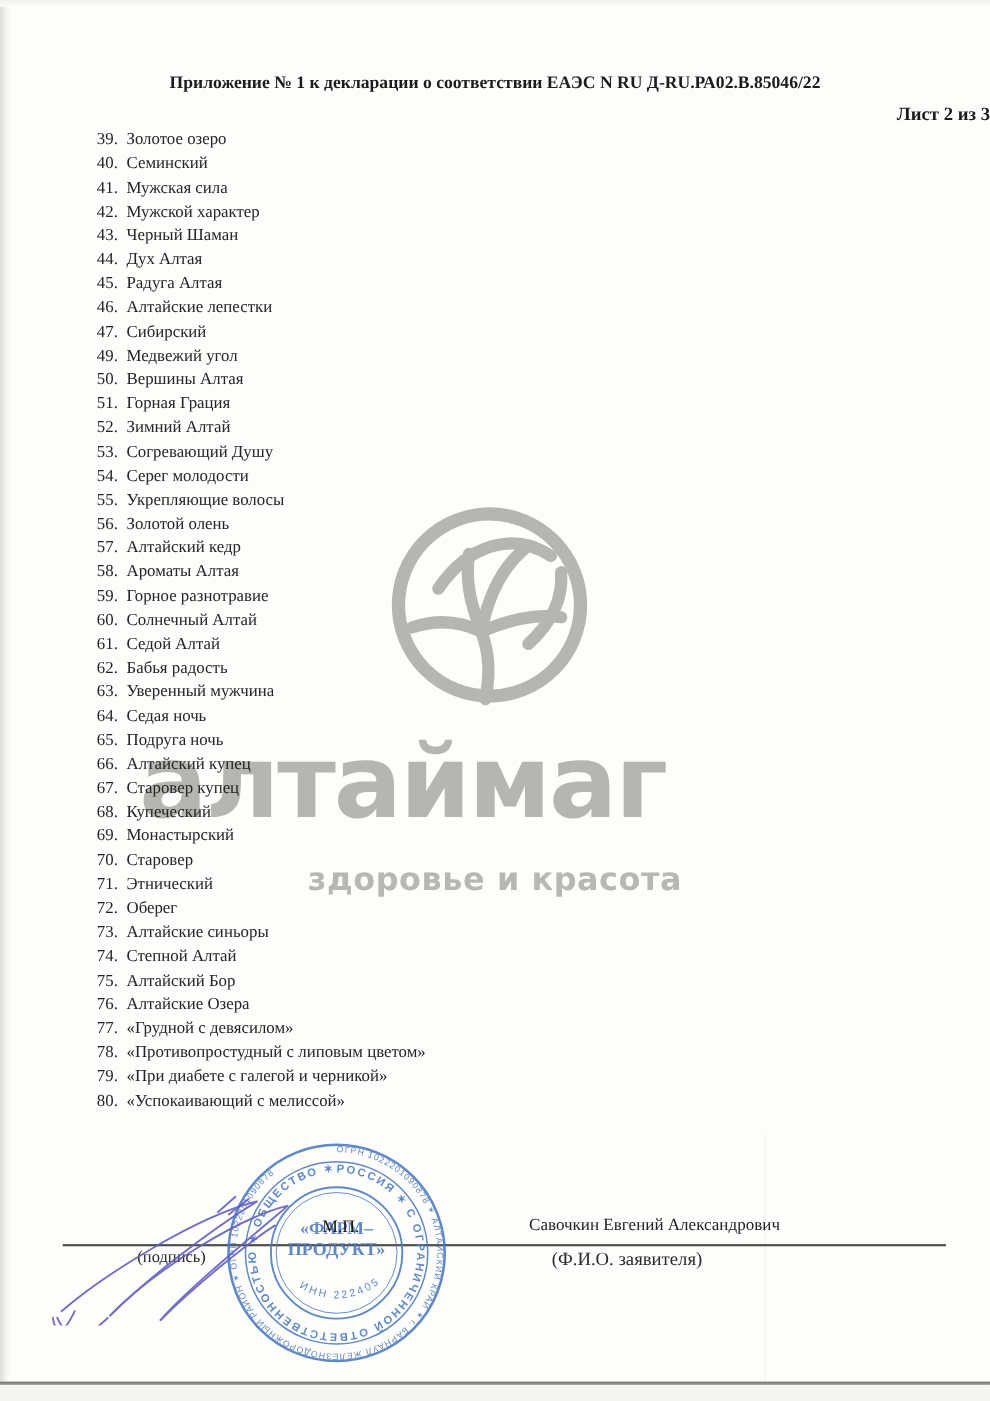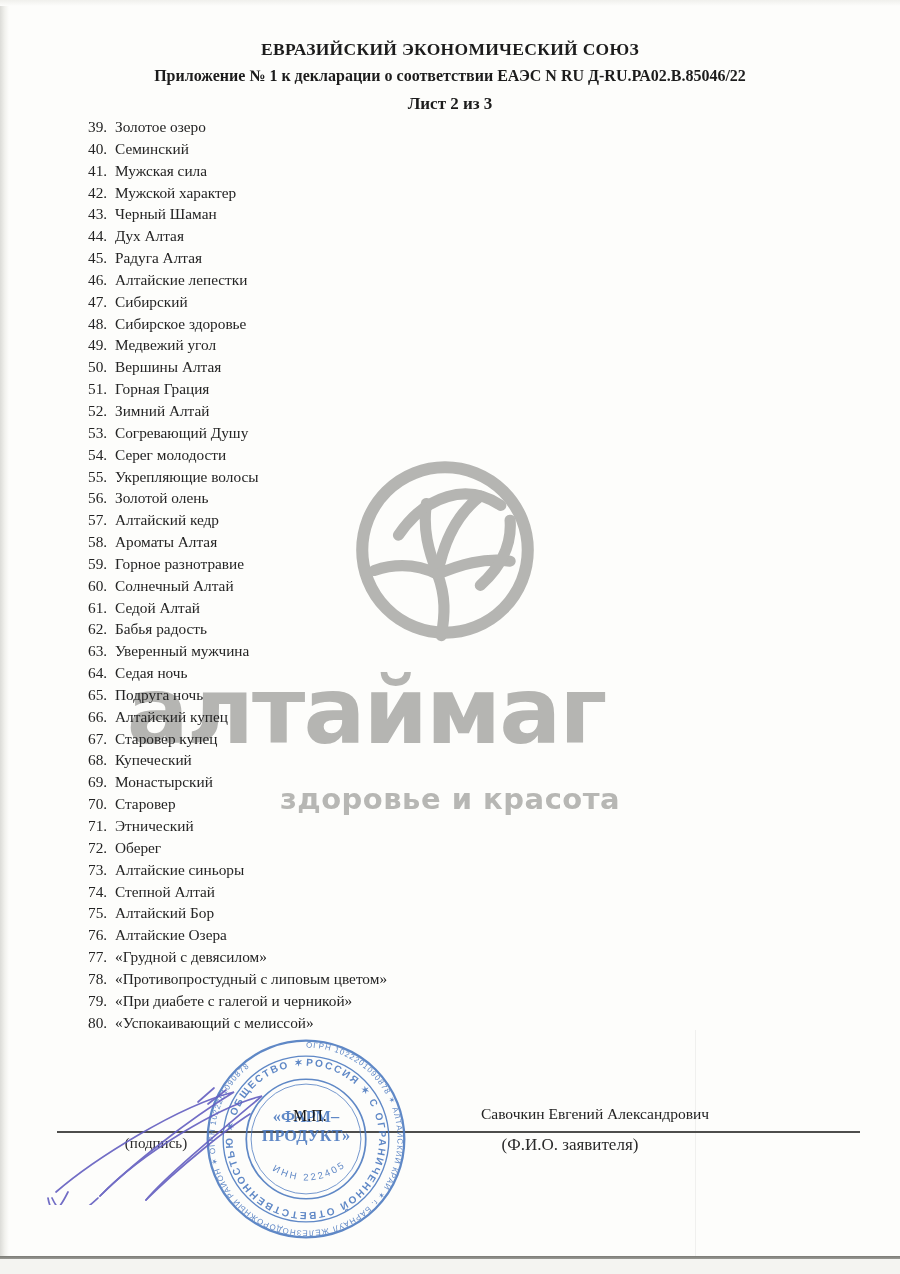--- a/index.html
+++ b/index.html
@@ -32,21 +32,21 @@
   .wm-tagline{
     left:0;top:782px;width:900px;text-align:center;
     font-family:"DejaVu Sans", sans-serif;font-weight:700;
     font-size:29px;letter-spacing:.5px;color:#b7b7b4;
   }
 
   
   .hdr{position:absolute;left:0;width:900px;text-align:center;z-index:2;font-weight:bold;color:#1c1c1c;}
   .hdr1{top:39px;font-size:17.5px;letter-spacing:.3px;}
   .hdr2{top:67px;font-size:16px;}
-  .hdr3{top:94px;font-size:17px;}
+  .hdr3{top:94px;font-size:17px;text-align:right;}
 
   
   .list{position:absolute;left:88px;top:116px;z-index:2;}
   .row{height:21.85px;line-height:21.85px;font-size:15.3px;color:#242424;white-space:nowrap;}
   .row .num{display:inline-block;min-width:27px;}
   .row .lbl{display:inline-block;}
 
   
   .sig-line{position:absolute;left:57px;top:1131px;width:803px;height:1.5px;background:#4e4e4c;z-index:2;}
   .mp{position:absolute;left:281px;top:1107px;font-size:16px;color:#161616;z-index:4;margin-left:12px;}
@@ -76,35 +76,33 @@
       <path d="M92,126 C82,100 76,78 80,50"></path>
       <path d="M92,126 C98,94 112,62 138,42"></path>
       <path d="M92,126 C116,116 142,108 170,112"></path>
       <path d="M50,84 C80,40 124,28 160,52"></path>
       <path d="M138,138 C160,118 172,94 170,68"></path>
     </g>
   </svg>
   <div class="wm wm-brand">алтаймаг</div>
   <div class="wm wm-tagline">здоровье и красота</div>
 
-  <div class="hdr hdr1">ЕВРАЗИЙСКИЙ ЭКОНОМИЧЕСКИЙ СОЮЗ</div>
   <div class="hdr hdr2">Приложение № 1 к декларации о соответствии ЕАЭС N RU Д-RU.РА02.В.85046/22</div>
   <div class="hdr hdr3">Лист 2 из 3</div>
 
   <div class="list">
       <div class="row"><span class="num">39.</span><span class="lbl">Золотое озеро</span></div>
       <div class="row"><span class="num">40.</span><span class="lbl">Семинский</span></div>
       <div class="row"><span class="num">41.</span><span class="lbl">Мужская сила</span></div>
       <div class="row"><span class="num">42.</span><span class="lbl">Мужской характер</span></div>
       <div class="row"><span class="num">43.</span><span class="lbl">Черный Шаман</span></div>
       <div class="row"><span class="num">44.</span><span class="lbl">Дух Алтая</span></div>
       <div class="row"><span class="num">45.</span><span class="lbl">Радуга Алтая</span></div>
       <div class="row"><span class="num">46.</span><span class="lbl">Алтайские лепестки</span></div>
       <div class="row"><span class="num">47.</span><span class="lbl">Сибирский</span></div>
-      <div class="row"><span class="num">48.</span><span class="lbl">Сибирское здоровье</span></div>
       <div class="row"><span class="num">49.</span><span class="lbl">Медвежий угол</span></div>
       <div class="row"><span class="num">50.</span><span class="lbl">Вершины Алтая</span></div>
       <div class="row"><span class="num">51.</span><span class="lbl">Горная Грация</span></div>
       <div class="row"><span class="num">52.</span><span class="lbl">Зимний Алтай</span></div>
       <div class="row"><span class="num">53.</span><span class="lbl">Согревающий Душу</span></div>
       <div class="row"><span class="num">54.</span><span class="lbl">Серег молодости</span></div>
       <div class="row"><span class="num">55.</span><span class="lbl">Укрепляющие волосы</span></div>
       <div class="row"><span class="num">56.</span><span class="lbl">Золотой олень</span></div>
       <div class="row"><span class="num">57.</span><span class="lbl">Алтайский кедр</span></div>
       <div class="row"><span class="num">58.</span><span class="lbl">Ароматы Алтая</span></div>

